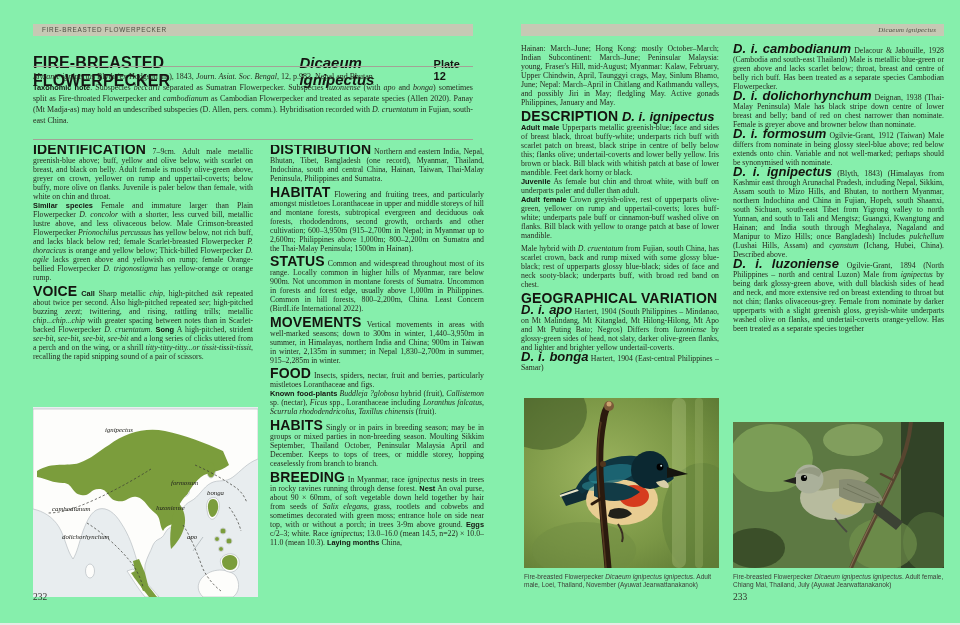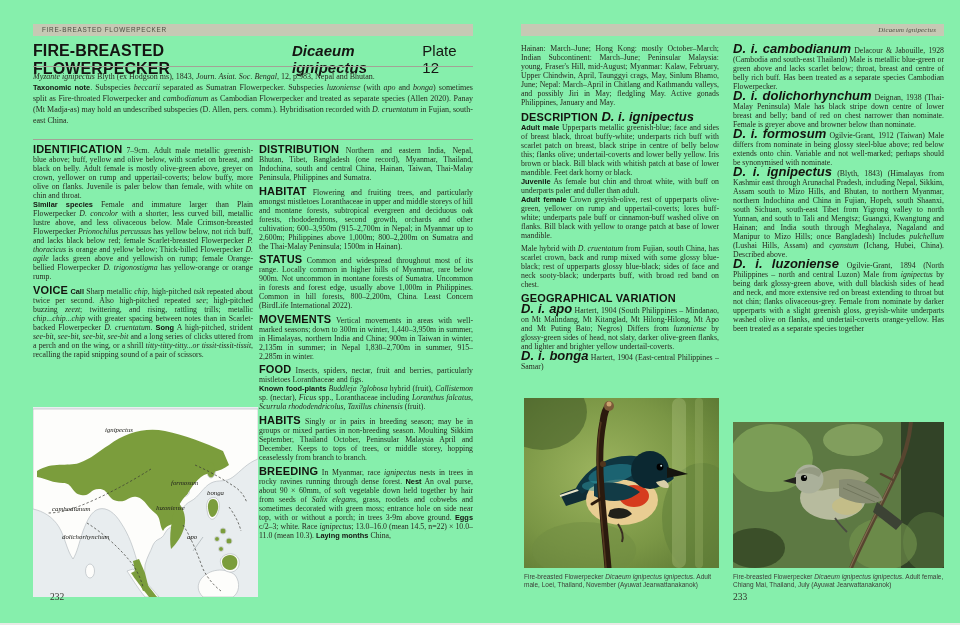--- a/index.html
+++ b/index.html
@@ -9,38 +9,38 @@
   .bar-text{font-family:"Liberation Sans",sans-serif;font-size:6.4px;letter-spacing:.7px;
             color:#4b4c41;line-height:12px;}
   #lp-bar{left:33px;top:24px;width:440px;padding:0;}
   #lp-bar .bar-text{padding-left:9px;display:block;}
   #rp-bar{left:521px;top:24px;width:423px;}
   #rp-bar .bar-text{display:block;text-align:right;padding-right:8px;
             font-family:"Liberation Serif",serif;font-style:italic;letter-spacing:.2px;font-size:6.8px;}
   .titlerow{position:absolute;left:33px;top:42px;width:440px;display:flex;align-items:baseline;}
   .title-main{font-family:"Liberation Sans",sans-serif;font-weight:bold;font-size:16px;color:#151512;letter-spacing:.1px;}
   .title-sci{font-family:"Liberation Sans",sans-serif;font-weight:bold;font-style:italic;font-size:15px;color:#151512;margin-left:8px;}
-  .title-plate{font-family:"Liberation Sans",sans-serif;font-weight:normal;font-size:15px;color:#151512;margin-left:auto;}
+  .title-plate{font-family:"Liberation Sans",sans-serif;font-weight:bold;font-size:11px;color:#151512;margin-left:auto;margin-top:16px;}
   .rule{position:absolute;left:33px;width:440px;border-top:1px solid #a3a296;}
   #rule1{top:66px;} #rule2{top:139px;}
   .textcol{position:absolute;overflow:hidden;}
   #intro{left:33px;top:71px;width:440px;}
   #intro .para{font-size:8px;line-height:11px;}
   #lp-col1{left:33px;top:145px;width:220px;height:262px;}
-  #lp-col2{left:259px;top:145px;width:214px;height:452px;}
+  #lp-col2{left:270px;top:145px;width:214px;height:452px;}
   #rp-col1{left:521px;top:44px;width:198px;height:354px;}
   #rp-col2{left:733px;top:44px;width:211px;height:378px;}
   .para{margin:0;text-align:justify;font-size:7.8px;line-height:9px;}
   .para.gap{margin-top:4.6px;}
-  .r-h{font-family:"Liberation Sans",sans-serif;font-weight:bold;font-size:11px;letter-spacing:.15px;color:#14140f;}
+  .r-h{font-family:"Liberation Sans",sans-serif;font-weight:bold;font-size:14px;letter-spacing:.15px;color:#14140f;}
   .r-b{font-family:"Liberation Sans",sans-serif;font-weight:bold;font-size:7.4px;color:#14140f;}
   .r-bi{font-family:"Liberation Sans",sans-serif;font-weight:bold;font-style:italic;font-size:13px;color:#14140f;}
   .r-i{font-style:italic;}
   .pagenum{position:absolute;font-size:9.5px;color:#33332c;}
-  #lp-num{left:50px;top:592px;}
+  #lp-num{left:33px;top:592px;}
   #rp-num{left:733px;top:592px;width:211px;text-align:left;}
   #map{position:absolute;left:33px;top:407px;width:225px;height:190px;}
   #map svg{position:absolute;left:0;top:0;}
   .map-label{position:absolute;font-family:"Liberation Serif",serif;font-style:italic;
              font-size:6.8px;color:#20201c;white-space:nowrap;}
   .photo{position:absolute;overflow:hidden;}
   #photo1{left:524px;top:398px;width:195px;height:170px;}
   #photo2{left:733px;top:422px;width:211px;height:146px;}
   .caption{position:absolute;}
   #cap1{left:524px;top:573px;width:195px;}

